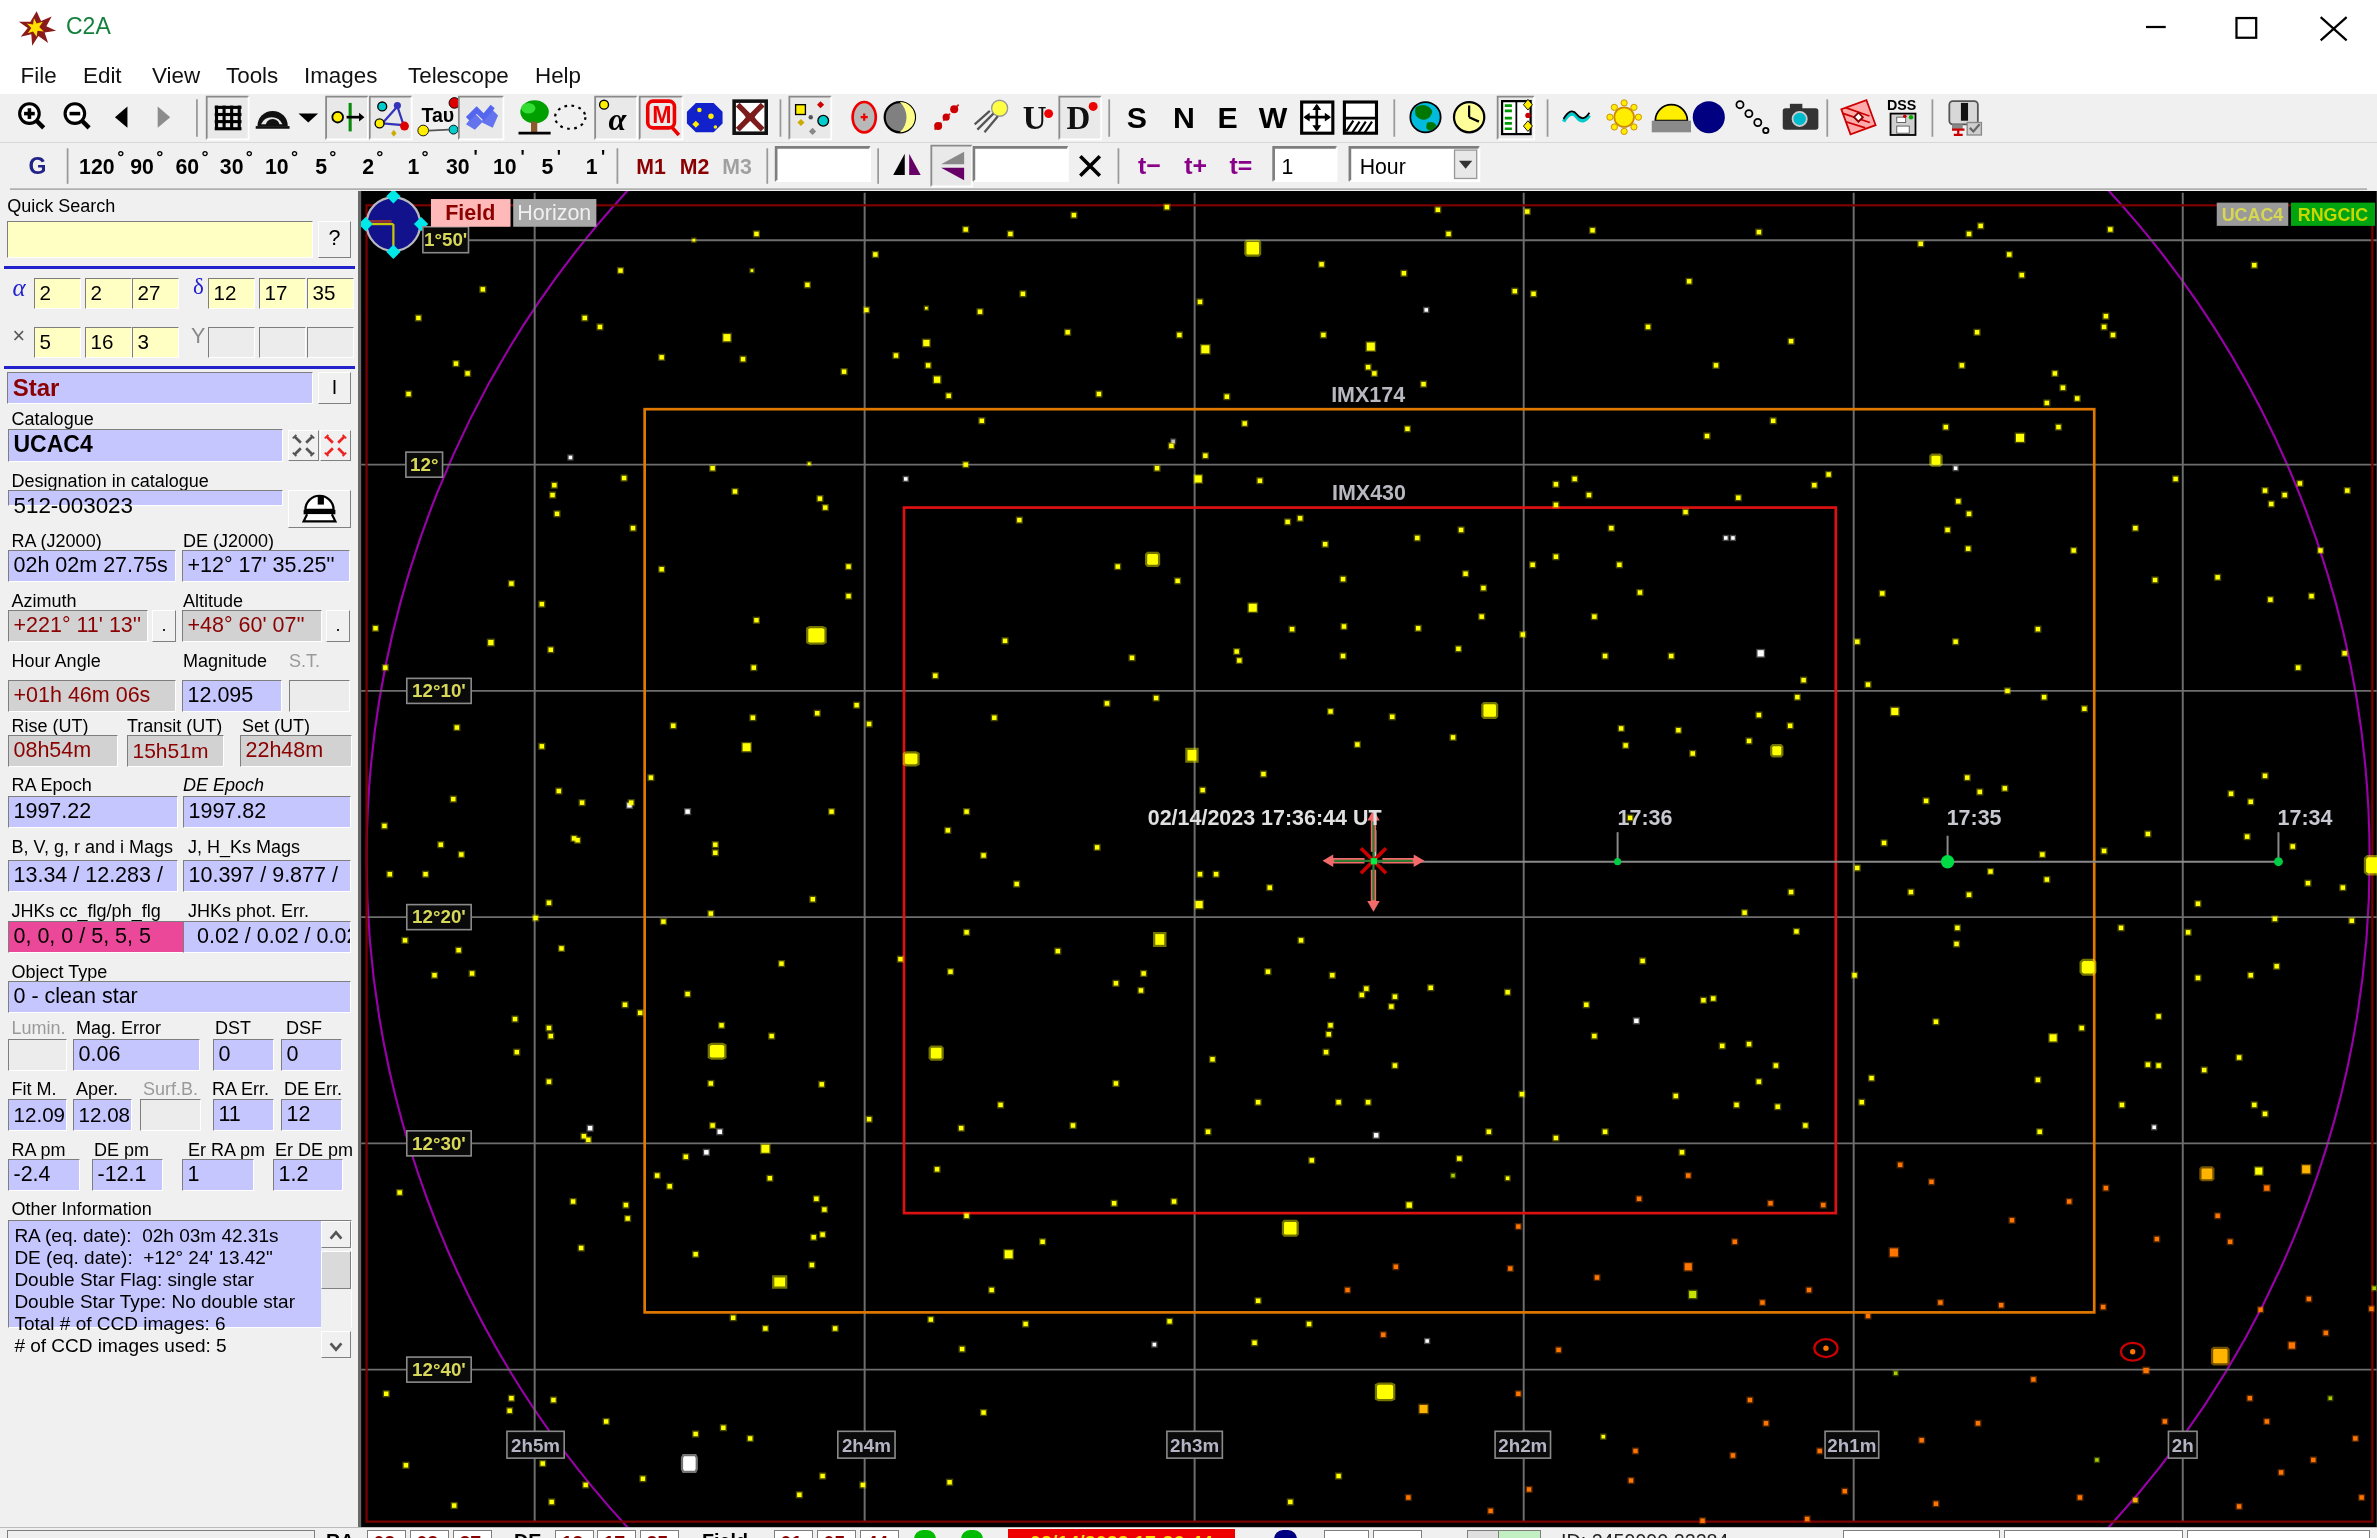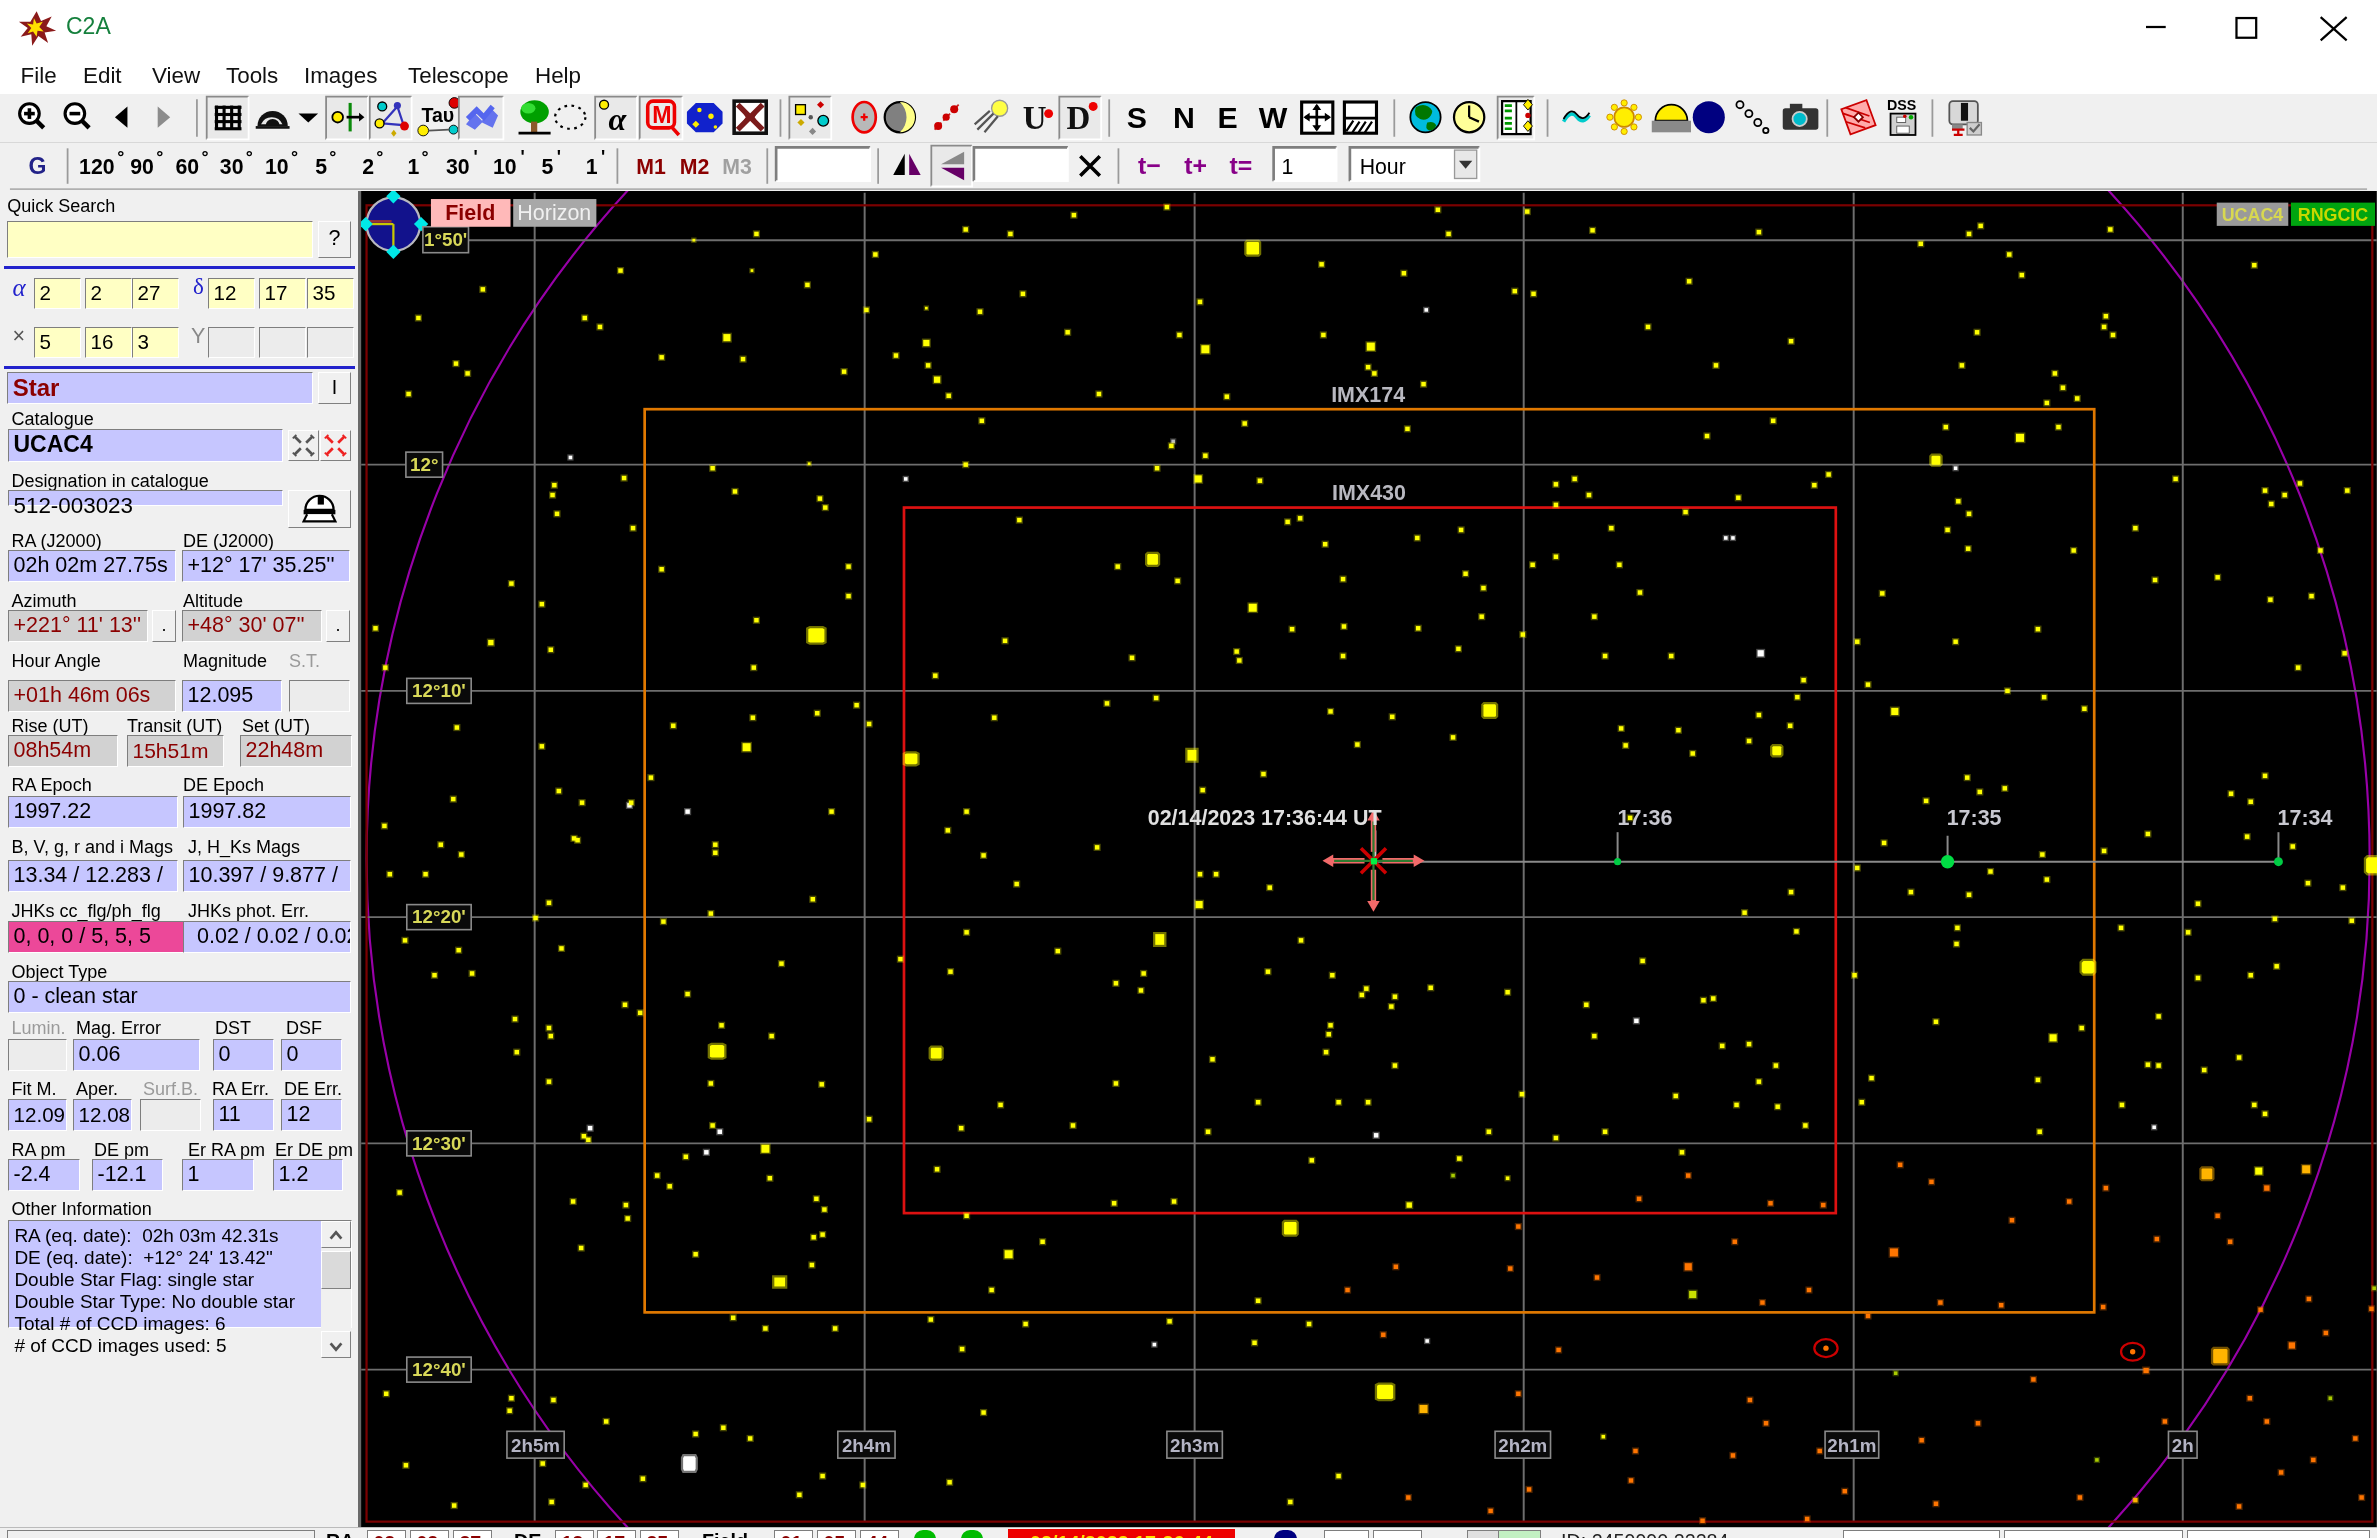--- a/index.html
+++ b/index.html
@@ -355,21 +355,21 @@
 <div class="sk" style="left:182px;top:550px;width:168px;height:32px;background:#c6c6ff;">
       <div class="val" style="font-size:21.5px;line-height:29px;">+12° 17' 35.25''</div>
     </div>
 <div class="lbl" style="left:11.6px;top:591px;">Azimuth</div>
 <div class="lbl" style="left:183px;top:591px;">Altitude</div>
 <div class="sk" style="left:8px;top:610px;width:140px;height:32px;background:#d2d2d2;">
       <div class="rval" style="font-size:21.5px;line-height:29px;">+221° 11' 13''</div>
     </div>
 <div class="rb" style="left:152px;top:610px;width:24px;height:32px;text-align:center;"><span style="font-size:18px;line-height:29px;">.</span></div>
 <div class="sk" style="left:182px;top:610px;width:140px;height:32px;background:#d2d2d2;">
-      <div class="rval" style="font-size:21.5px;line-height:29px;">+48° 30' 07''</div>
+      <div class="rval" style="font-size:21.5px;line-height:29px;">+48° 60' 07''</div>
     </div>
 <div class="rb" style="left:326px;top:610px;width:24px;height:32px;text-align:center;"><span style="font-size:18px;line-height:29px;">.</span></div>
 <div class="lbl" style="left:11.6px;top:651px;">Hour Angle</div>
 <div class="lbl" style="left:183px;top:651px;">Magnitude</div>
 <div class="glbl" style="left:289px;top:651px;">S.T.</div>
 <div class="sk" style="left:8px;top:680px;width:168px;height:32px;background:#d2d2d2;">
       <div class="rval" style="font-size:21.5px;line-height:29px;">+01h 46m 06s</div>
     </div>
 <div class="sk" style="left:182px;top:680px;width:100px;height:32px;background:#c6c6ff;">
       <div class="val" style="font-size:21.5px;line-height:29px;">12.095</div>
@@ -383,21 +383,21 @@
 <div class="sk" style="left:8px;top:735px;width:110px;height:32px;background:#d2d2d2;">
       <div class="rval" style="font-size:21.5px;line-height:29px;">08h54m</div>
     </div>
 <div class="sk" style="left:127px;top:735px;width:97px;height:32px;background:#d2d2d2;">
       <div class="rval" style="font-size:21px;line-height:29px;">15h51m</div>
     </div>
 <div class="sk" style="left:240px;top:735px;width:112px;height:32px;background:#d2d2d2;">
       <div class="rval" style="font-size:21.5px;line-height:29px;">22h48m</div>
     </div>
 <div class="lbl" style="left:11.6px;top:775px;">RA Epoch</div>
-<div class="lbl" style="left:183px;top:775px;">DE Epoch</div>
+<div class="lbl" style="left:183px;top:775px;font-style:italic;">DE Epoch</div>
 <div class="sk" style="left:8px;top:796px;width:170px;height:32px;background:#c6c6ff;">
       <div class="val" style="font-size:21.5px;line-height:29px;">1997.22</div>
     </div>
 <div class="sk" style="left:183px;top:796px;width:168px;height:32px;background:#c6c6ff;">
       <div class="val" style="font-size:21.5px;line-height:29px;">1997.82</div>
     </div>
 <div class="lbl" style="left:11.6px;top:837px;">B, V, g, r and i Mags</div>
 <div class="lbl" style="left:188px;top:837px;">J, H_Ks Mags</div>
 <div class="sk" style="left:8px;top:860px;width:170px;height:32px;background:#c6c6ff;">
       <div class="val" style="font-size:21.5px;line-height:29px;">13.34 / 12.283 /</div>

